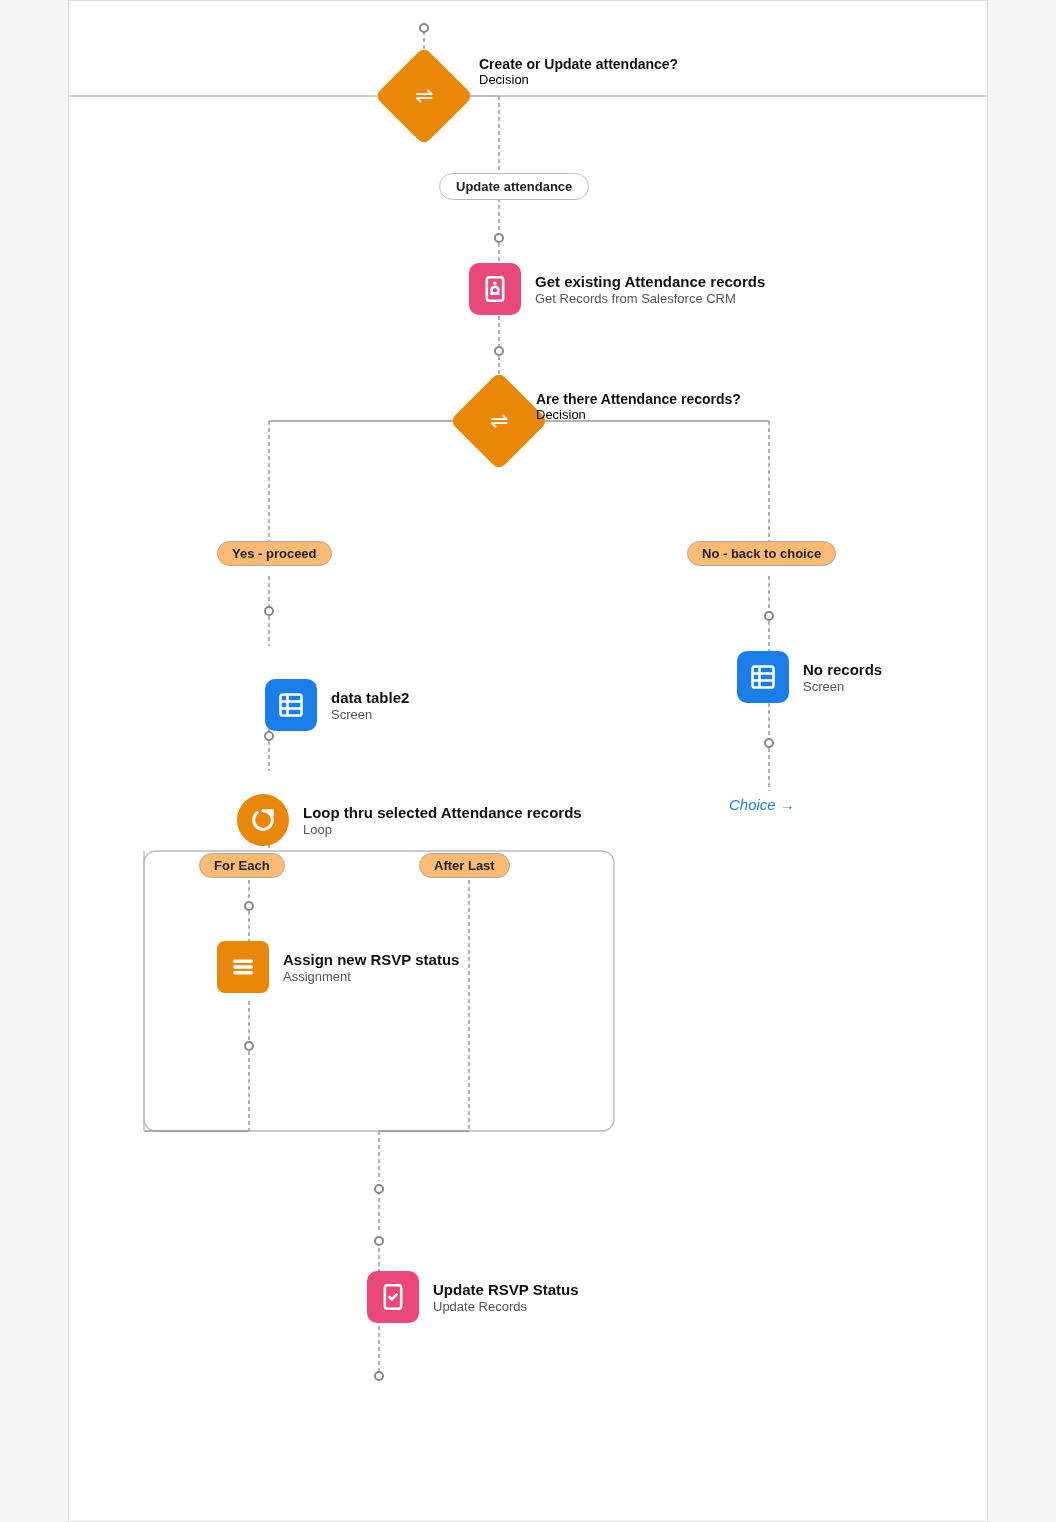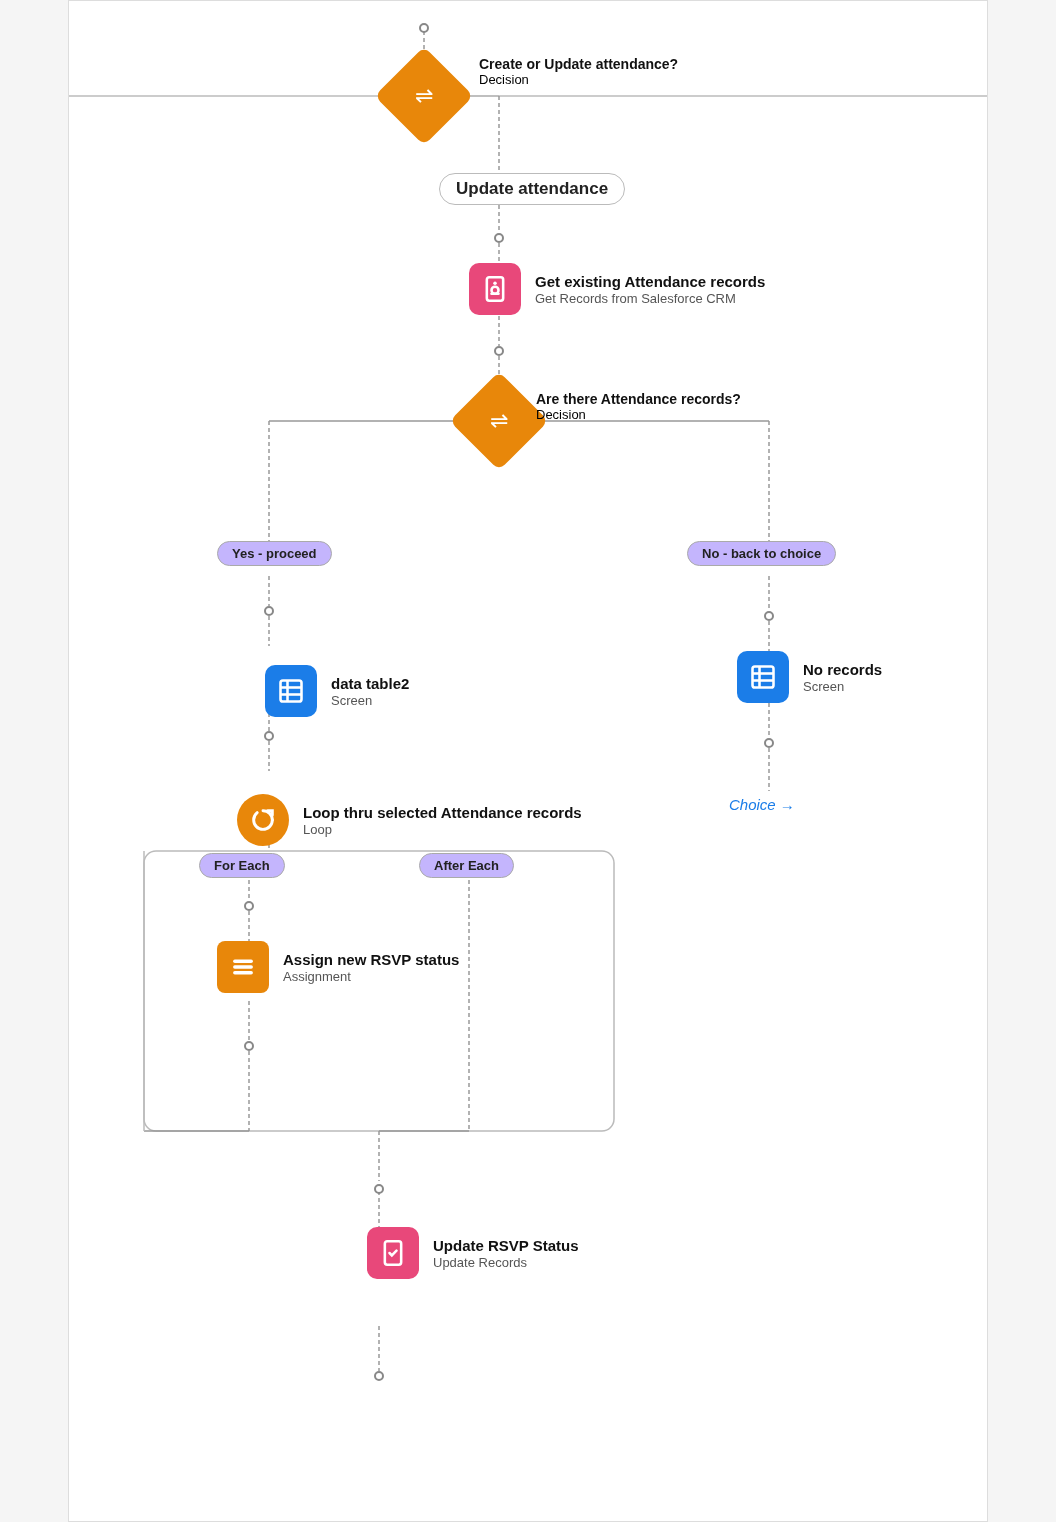--- a/index.html
+++ b/index.html
@@ -96,21 +96,21 @@
       color: #111;
       white-space: nowrap;
     }
     .diamond-subtitle {
       font-size: 13px;
       color: #000000;
     }
 
     
     .pill {
-      background: #c4b5fd;
+      background: #fdba74;
       border: 1.5px solid #aaa;
       border-radius: 20px;
       padding: 4px 14px;
       font-size: 13px;
       font-weight: 600;
       color: #222;
       white-space: nowrap;
     }
 
     
@@ -129,21 +129,21 @@
       font-size: 15px;
       font-weight: 500;
     }
 
     
     .rect-node {
       background: #fff;
       border: 1.5px solid #bbb;
       border-radius: 20px;
       padding: 5px 16px;
-      font-size: 17px;
+      font-size: 13px;
       font-weight: 600;
       color: #222;
       white-space: nowrap;
     }
   </style>
 </head>
 <body>
 
 <div class="canvas">
 
@@ -274,21 +274,21 @@
   </div>
 
   <div style="position:absolute; left:195px; top:605px;">
     <div class="dot"></div>
   </div>
 
   <div style="position:absolute; left:695px; top:610px;">
     <div class="dot"></div>
   </div>
 
-  <div class="node" style="position:absolute; left:168px; top:664px;padding-left:28px;">
+  <div class="node" style="position:absolute; left:168px; top:678px;padding-left:28px;">
     <div class="icon-box blue">
       <svg width="28" height="28" viewBox="0 0 24 24" fill="none" stroke="white" stroke-width="2.2">
         <rect x="3" y="3" width="18" height="18" rx="2"></rect>
         <line x1="3" y1="9" x2="21" y2="9"></line>
         <line x1="3" y1="15" x2="21" y2="15"></line>
         <line x1="9" y1="3" x2="9" y2="21"></line>
       </svg>
     </div>
     <div class="node-label">
       <div class="title">data table2</div>
@@ -335,21 +335,21 @@
 
   <div style="position:absolute; left:660px; top:795px;">
     <span class="choice-link">Choice →</span>
   </div>
 
   <div style="position:absolute; left:130px; top:852px;">
     <div class="pill">For Each</div>
   </div>
 
   <div style="position:absolute; left:350px; top:852px;">
-    <div class="pill">After Each</div>
+    <div class="pill">After Last</div>
   </div>
 
   <div style="position:absolute; left:175px; top:900px;">
     <div class="dot"></div>
   </div>
 
   <div class="node" style="position:absolute; left:148px; top:940px;">
     <div class="icon-box orange" style="border-radius:8px;">
       <svg width="28" height="28" viewBox="0 0 24 24" fill="none" stroke="white" stroke-width="3" stroke-linecap="round">
         <line x1="5" y1="12" x2="19" y2="12"></line>
@@ -368,21 +368,21 @@
   </div>
 
   <div style="position:absolute; left:305px; top:1183px;">
     <div class="dot"></div>
   </div>
 
   <div style="position:absolute; left:305px; top:1235px;">
     <div class="dot"></div>
   </div>
 
-  <div class="node" style="position:absolute; left:278px; top:1226px;padding-left:20px;">
+  <div class="node" style="position:absolute; left:278px; top:1270px;padding-left:20px;">
     <div class="icon-box pink">
       <svg width="28" height="28" viewBox="0 0 24 24" fill="none" stroke="white" stroke-width="2.2" stroke-linecap="round">
         <rect x="5" y="2" width="14" height="20" rx="2"></rect>
         <path d="M9 12l2 2 4-4"></path>
       </svg>
     </div>
     <div class="node-label">
       <div class="title">Update RSVP Status</div>
       <div class="subtitle">Update Records</div>
     </div>

